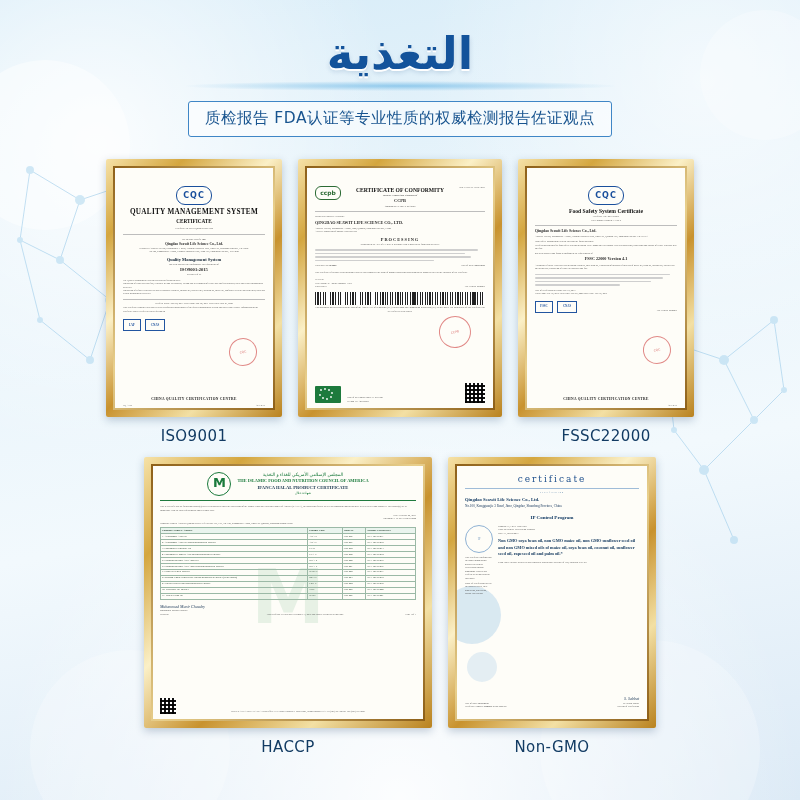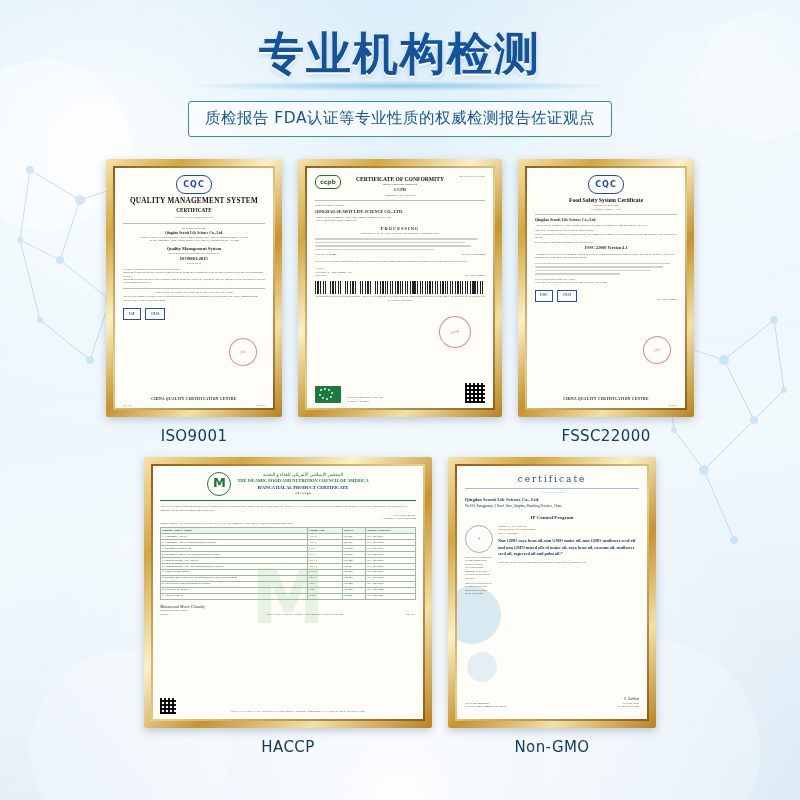--- a/index.html
+++ b/index.html
@@ -124,21 +124,21 @@
     font-size: 15px;
     font-family: "DejaVu Sans", sans-serif;
     line-height: 1.35;
     letter-spacing: 0.4px;
   }
 
   
   .doc {
     position: absolute;
     inset: 0;
-    padding: 7px 8px;
+    padding: 18px 8px;
     box-sizing: border-box;
     color: #2a2a2a;
     font-size: 3.1px;
     line-height: 1.45;
     font-family: "Liberation Serif", serif;
   }
   .ctr { text-align: center; }
   .tiny { font-size: 2.7px; line-height: 1.5; color: #444; }
   .xtiny { font-size: 2.3px; line-height: 1.5; color: #555; }
   .t-head {
@@ -319,21 +319,21 @@
         <circle cx="110" cy="120" r="4"></circle>
       <circle cx="140" cy="90" r="3"></circle>
         <circle cx="20" cy="40" r="4"></circle>
         <circle cx="60" cy="170" r="5"></circle>
       <circle cx="90" cy="240" r="4"></circle>
         <circle cx="30" cy="130" r="3"></circle>
     </g>
   </svg>
 
   <div class="header">
-    <div class="main-title">专业机构检测</div>
+    <div class="main-title">التغذية</div>
     <div class="title-underline"></div>
     <div class="subtitle-wrap">
       <div class="subtitle">质检报告 FDA认证等专业性质的权威检测报告佐证观点</div>
     </div>
   </div>
 
   <div class="cert-row row-1">
 
     <div class="cert-cell">
       <div class="frame">

